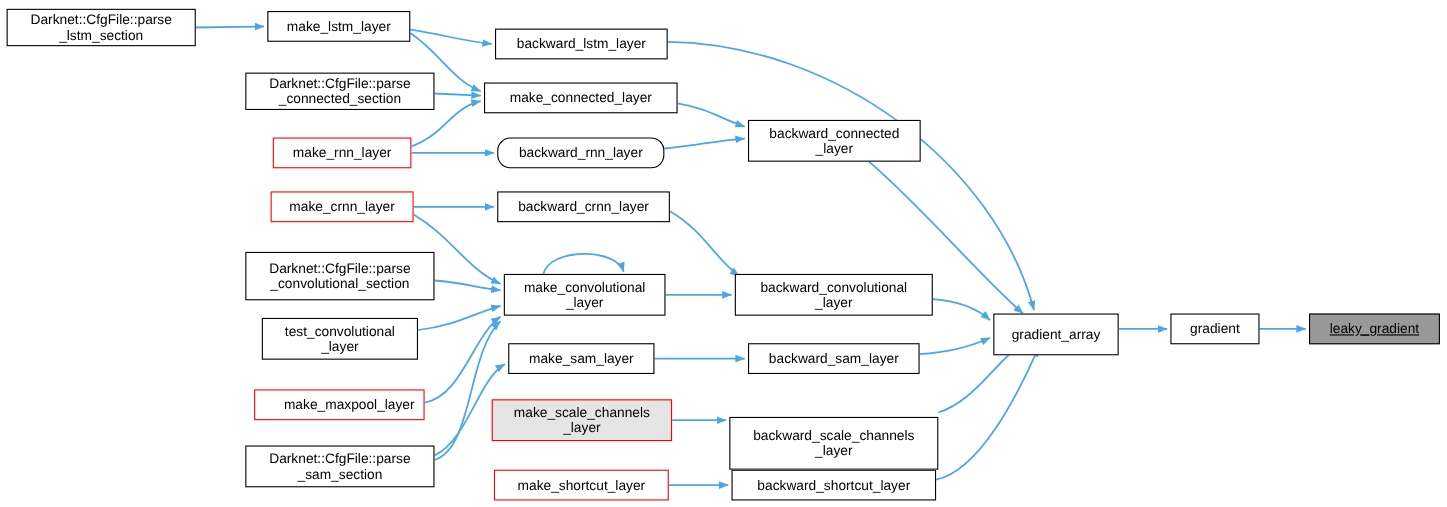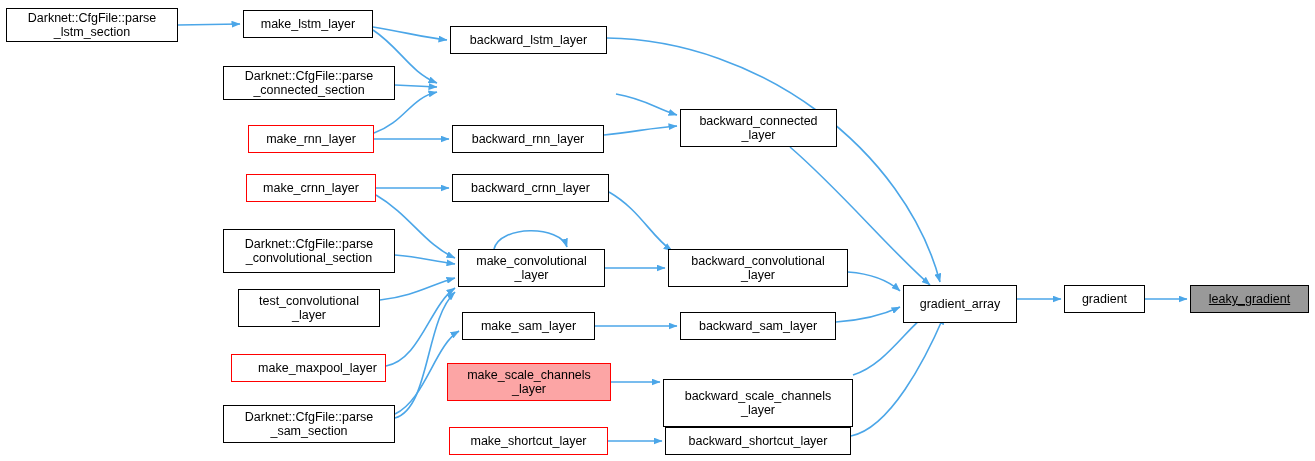--- a/index.html
+++ b/index.html
@@ -35,21 +35,21 @@
     color: #000000;
     white-space: pre;
     background: #ffffff;
     border: 1px solid #000000;
   }
   .node.red {
     border-color: #ff0000;
   }
   .node.pink {
     border-color: #ff0000;
-    background: #fca5a5;
+    background: #e5e5e5;
   }
   .node.gray {
     background: #999999;
     border-color: #000000;
     text-decoration: underline;
   }
 </style>
 </head>
 <body>
 
@@ -122,22 +122,23 @@
       <path d="M1145,299 L1187,299"></path>
     </g>
   </svg>
 
   <div class="node" style="left:6px;top:8px;width:172px;height:34px;">Darknet::CfgFile::parse
 _lstm_section</div>
   <div class="node" style="left:243px;top:10px;width:130px;height:28px;">make_lstm_layer</div>
   <div class="node" style="left:450px;top:26px;width:157px;height:28px;">backward_lstm_layer</div>
   <div class="node" style="left:223px;top:66px;width:172px;height:34px;">Darknet::CfgFile::parse
 _connected_section</div>
+  <div class="node" style="left:440px;top:75px;width:176px;height:28px;">make_connected_layer</div>
   <div class="node red" style="left:248px;top:125px;width:126px;height:28px;">make_rnn_layer</div>
-  <div class="node" style="left:452px;top:125px;width:152px;height:28px;">backward_rnn_layer</div>
+  <div class="node" style="left:452px;top:125px;width:152px;height:28px;border-radius:12px;">backward_rnn_layer</div>
   <div class="node" style="left:680px;top:109px;width:157px;height:38px;">backward_connected
 _layer</div>
   <div class="node red" style="left:246px;top:174px;width:130px;height:28px;">make_crnn_layer</div>
   <div class="node" style="left:452px;top:174px;width:157px;height:28px;">backward_crnn_layer</div>
   <div class="node" style="left:223px;top:229px;width:172px;height:44px;">Darknet::CfgFile::parse
 _convolutional_section</div>
   <div class="node" style="left:458px;top:249px;width:147px;height:38px;">make_convolutional
 _layer</div>
   <div class="node" style="left:668px;top:249px;width:180px;height:38px;">backward_convolutional
 _layer</div>

